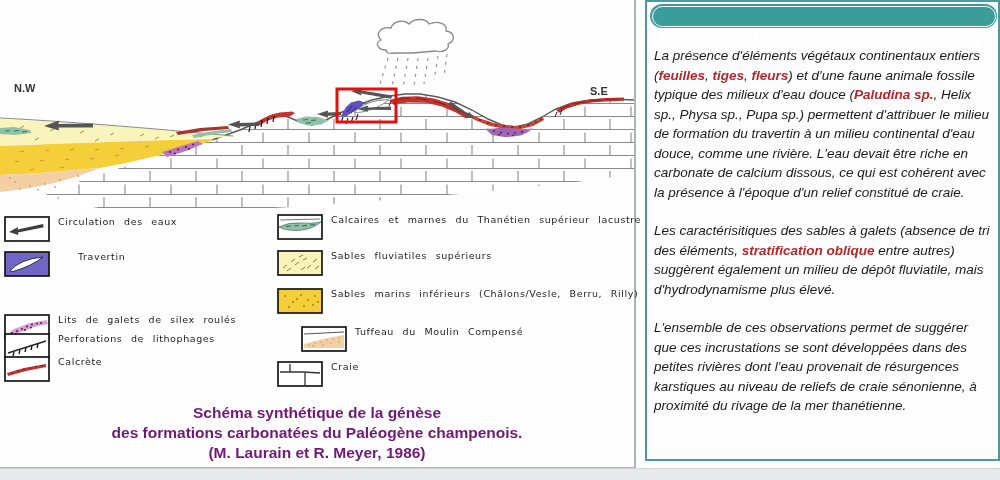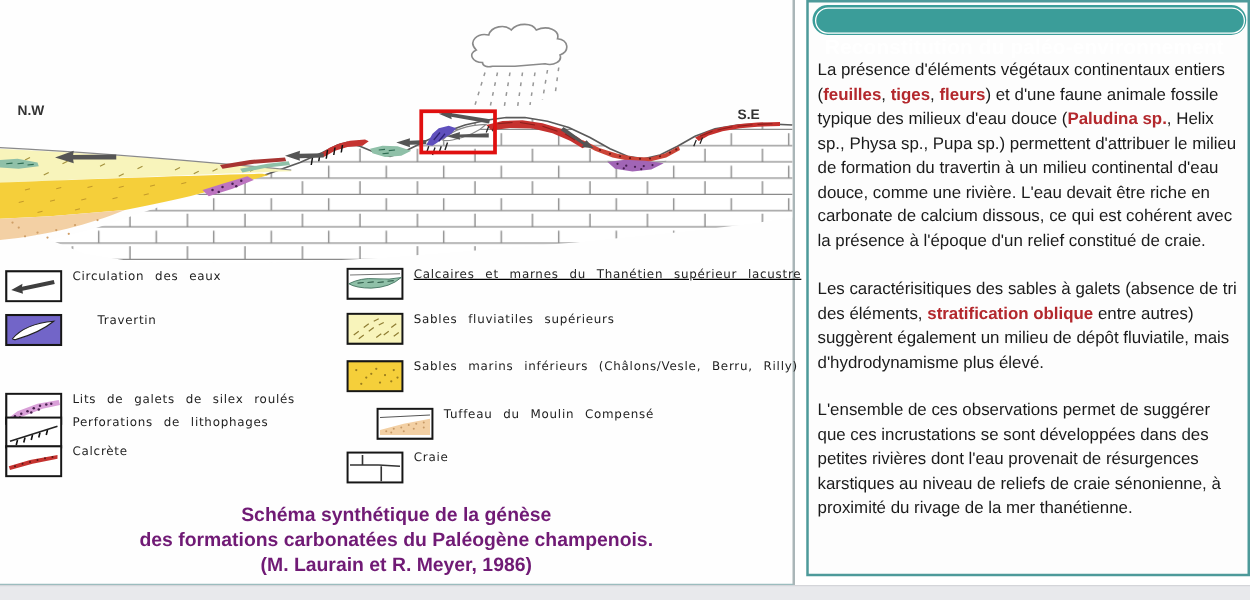--- a/index.html
+++ b/index.html
@@ -8,33 +8,33 @@
   
   .left-panel{position:absolute;left:0;top:0;width:634px;height:467px;background:#fefefe;
               border-right:2px solid #aab6b8;border-bottom:2px solid #9bbcbe;}
   .fig-svg{position:absolute;left:0;top:0;}
   .legend-row{position:absolute;display:flex;align-items:flex-start;gap:8px;}
   .legend-row .sw{flex:0 0 auto;display:block;}
   .llab{font-family:"DejaVu Sans", sans-serif;font-size:9.5px;color:#1d1d1d;
         letter-spacing:0.6px;word-spacing:5px;white-space:nowrap;}
   .l1{left:4px;top:216px;} .l2{left:4px;top:251px;gap:28px;} .l3{left:4px;top:286px;margin-top:28px;}
   .l4{left:4px;top:321px;margin-top:12px;} .l5{left:4px;top:356px;}
-  .r1{left:277px;top:214px;text-decoration:underline;} .r2{left:277px;top:250px;} .r3{left:277px;top:288px;}
+  .r1{left:277px;top:214px;} .r2{left:277px;top:250px;} .r3{left:277px;top:288px;}
   .r4{left:277px;top:326px;margin-left:24px;} .r5{left:277px;top:361px;}
   .caption{position:absolute;left:0;top:403px;width:100%;text-align:center;
            font-size:15.5px;line-height:20px;font-weight:600;color:#701a75;}
   
   .right-panel{position:absolute;left:645px;top:0;width:355px;height:461px;background:#fdfdfd;
                border:2px solid #4d9a9a;box-sizing:border-box;}
   .title-pill{position:absolute;left:3px;top:2px;right:1px;height:24px;background:#3b9d99;
               border-radius:13px;display:flex;align-items:center;padding-left:10px;box-sizing:border-box;}
   .title-pill::after{content:"";position:absolute;inset:1.5px;border:1.5px solid #ffffff;
               border-radius:11px;pointer-events:none;}
   .title-pill span{color:#ffffff;font-weight:bold;font-size:16.5px;letter-spacing:0.2px;white-space:nowrap;margin-top:44px;}
-  .panel-body{position:absolute;left:7px;right:4px;top:44px;}
+  .panel-body{position:absolute;left:7px;right:4px;top:44px;font-style:italic;}
   .panel-body p{margin:0 0 19px 0;font-size:13.5px;line-height:19.5px;color:#1b1b1b;}
   .rb{color:#b3282d;font-weight:bold;}
   
   .footer-strip{position:absolute;left:0;bottom:0;width:100%;height:11px;background:#e8e9ec;
                 border-top:1px solid #d4d5d9;}
 </style>
 </head>
 <body>
 
 <div class="screen">

